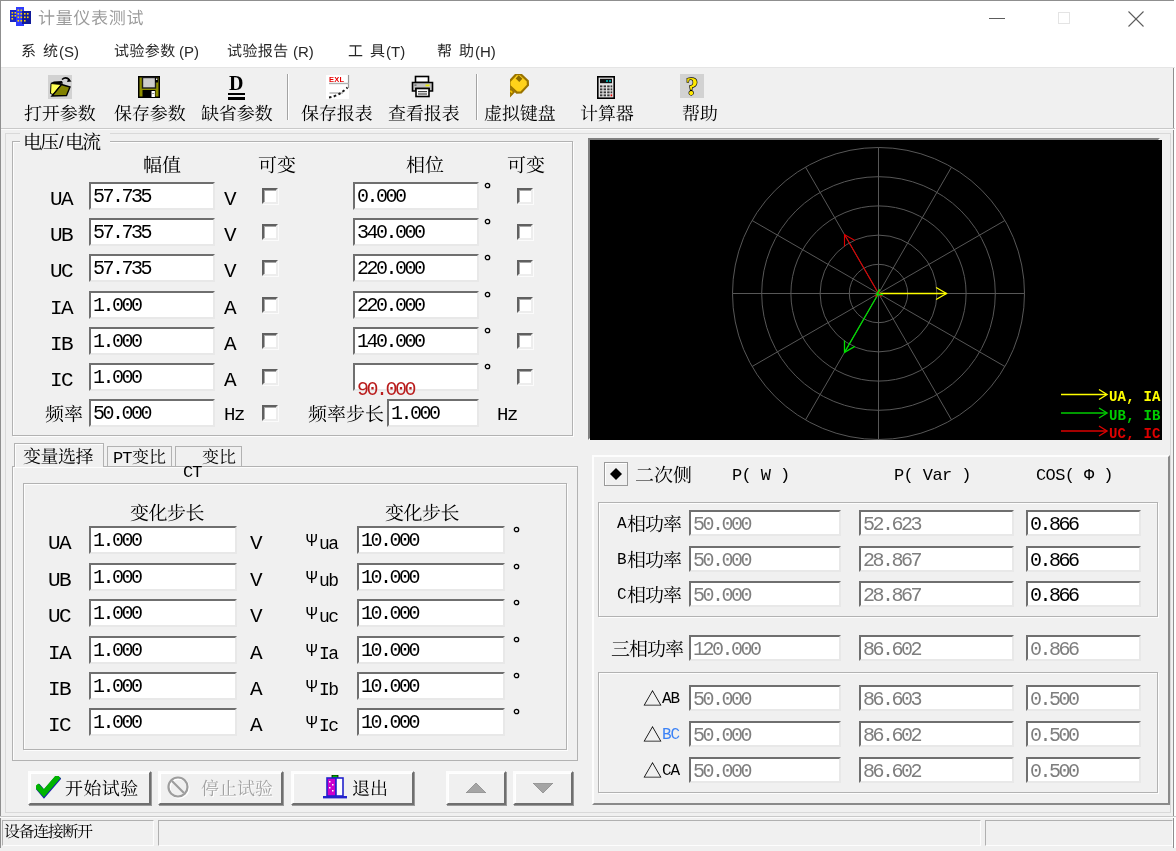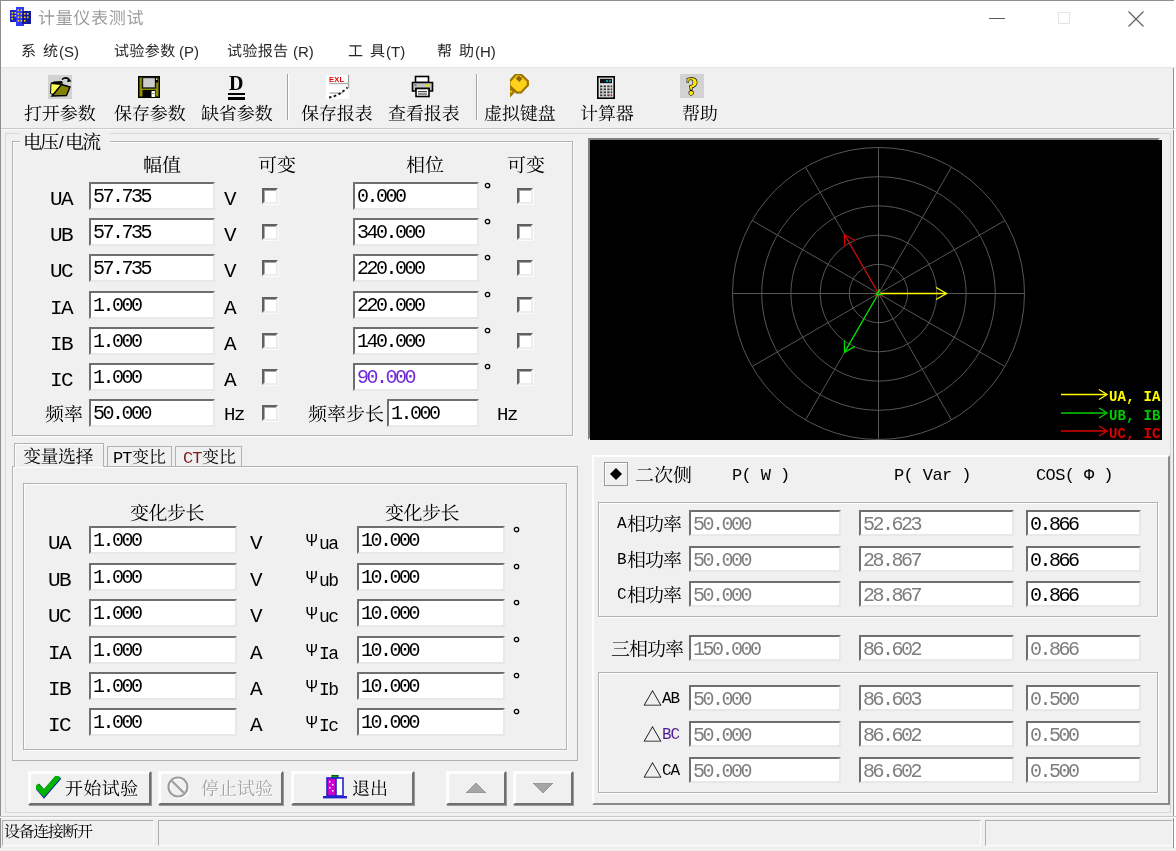--- a/index.html
+++ b/index.html
@@ -371,21 +371,21 @@
 <svg style="position:absolute;left:484px;top:327px" width="7" height="7" viewBox="0 0 7 7">
       <circle cx="3.5" cy="3.5" r="2.2" fill="none" stroke="#000" stroke-width="1.3"></circle>
     </svg>
 <div style="position:absolute;left:517px;top:333px;width:16px;height:16px;background:#fff;border:2px solid;border-color:#606060 #ededed #ededed #606060;box-shadow:1px 1px 0 #fbfbfb, inset 1px 1px 0 #a8a8a8;"></div>
 <div style="position:absolute;left:50px;top:370px;font:normal 21px 'Liberation Mono', monospace;color:#000;letter-spacing:-1.5px;white-space:pre;line-height:1">IC</div>
 <div style="position:absolute;left:89px;top:363px;width:126px;height:28px;background:#fff;border:2px solid;border-color:#6f6f6f #e8e8e8 #e8e8e8 #6f6f6f;"></div>
 <div style="position:absolute;left:93px;top:368px;font:normal 20px 'Liberation Mono', monospace;color:#000;letter-spacing:-2.5px;white-space:pre;line-height:1">1.000</div>
 <div style="position:absolute;left:224px;top:370px;font:normal 21px 'Liberation Mono', monospace;color:#000;letter-spacing:0;white-space:pre;line-height:1">A</div>
 <div style="position:absolute;left:262px;top:369px;width:16px;height:16px;background:#fff;border:2px solid;border-color:#606060 #ededed #ededed #606060;box-shadow:1px 1px 0 #fbfbfb, inset 1px 1px 0 #a8a8a8;"></div>
 <div style="position:absolute;left:353px;top:363px;width:126px;height:28px;background:#fff;border:2px solid;border-color:#6f6f6f #e8e8e8 #e8e8e8 #6f6f6f;"></div>
-<div style="position:absolute;left:357px;top:368px;font:normal 20px 'Liberation Mono', monospace;color:#6d28d9;letter-spacing:-2.5px;white-space:pre;line-height:1">90.000</div>
+<div style="position:absolute;left:357px;top:380px;font:normal 20px 'Liberation Mono', monospace;color:#b91c1c;letter-spacing:-2.5px;white-space:pre;line-height:1">90.000</div>
 <svg style="position:absolute;left:484px;top:363px" width="7" height="7" viewBox="0 0 7 7">
       <circle cx="3.5" cy="3.5" r="2.2" fill="none" stroke="#000" stroke-width="1.3"></circle>
     </svg>
 <div style="position:absolute;left:517px;top:369px;width:16px;height:16px;background:#fff;border:2px solid;border-color:#606060 #ededed #ededed #606060;box-shadow:1px 1px 0 #fbfbfb, inset 1px 1px 0 #a8a8a8;"></div>
 <svg style="position:absolute;left:45px;top:404px" width="38" height="19" viewBox="0 0 1999 1000" fill="#000">
       <use href="#s9891" x="0"></use>
       <use href="#s7387" x="999"></use>
     </svg>
 <div style="position:absolute;left:89px;top:399px;width:126px;height:28px;background:#fff;border:2px solid;border-color:#6f6f6f #e8e8e8 #e8e8e8 #6f6f6f;"></div>
 <div style="position:absolute;left:93px;top:404px;font:normal 20px 'Liberation Mono', monospace;color:#000;letter-spacing:-2.5px;white-space:pre;line-height:1">50.000</div>
@@ -448,21 +448,21 @@
       <use href="#s9009" x="1944"></use>
       <use href="#s62e9" x="2916"></use>
     </svg>
 <div style="position:absolute;left:107px;top:446px;width:65px;height:20px;background:#f0f0f0;border:1px solid #b2b2b2;border-bottom:none;"></div>
 <div style="position:absolute;left:113px;top:450px;font:normal 17px 'Liberation Mono', monospace;color:#000;letter-spacing:-1px;white-space:pre;line-height:1">PT</div>
 <svg style="position:absolute;left:132px;top:448px" width="34" height="17" viewBox="0 0 2000 1000" fill="#000">
       <use href="#s53d8" x="0"></use>
       <use href="#s6bd4" x="1000"></use>
     </svg>
 <div style="position:absolute;left:175px;top:446px;width:67px;height:20px;background:#f0f0f0;border:1px solid #b2b2b2;border-bottom:none;"></div>
-<div style="position:absolute;left:183px;top:450px;font:normal 17px 'Liberation Mono', monospace;color:#7f1d1d;letter-spacing:-1px;white-space:pre;line-height:1">CT</div>
+<div style="position:absolute;left:183px;top:464px;font:normal 17px 'Liberation Mono', monospace;color:#000000;letter-spacing:-1px;white-space:pre;line-height:1">CT</div>
 <svg style="position:absolute;left:202px;top:448px" width="34" height="17" viewBox="0 0 2000 1000" fill="#000">
       <use href="#s53d8" x="0"></use>
       <use href="#s6bd4" x="1000"></use>
     </svg>
 <div style="position:absolute;left:23px;top:483px;width:544px;height:267px;border:1px solid #b2b2b2;box-shadow:1px 1px 0 #fdfdfd, inset 1px 1px 0 #fdfdfd;"></div>
 <svg style="position:absolute;left:130px;top:503px" width="74.5" height="19" viewBox="0 0 3921 1000" fill="#000">
       <use href="#s53d8" x="0"></use>
       <use href="#s5316" x="973"></use>
       <use href="#s6b65" x="1947"></use>
       <use href="#s957f" x="2921"></use>
@@ -642,40 +642,40 @@
 <div style="position:absolute;left:863px;top:586px;font:normal 20px 'Liberation Mono', monospace;color:#7e7e7e;letter-spacing:-2.5px;white-space:pre;line-height:1">28.867</div>
 <div style="position:absolute;left:1026px;top:581px;width:115px;height:26px;background:#fff;border:2px solid;border-color:#6f6f6f #e8e8e8 #e8e8e8 #6f6f6f;"></div>
 <div style="position:absolute;left:1030px;top:586px;font:normal 20px 'Liberation Mono', monospace;color:#000;letter-spacing:-2.5px;white-space:pre;line-height:1">0.866</div>
 <svg style="position:absolute;left:611px;top:639px" width="73" height="19" viewBox="0 0 3842 1000" fill="#000">
       <use href="#s4e09" x="0"></use>
       <use href="#s76f8" x="947"></use>
       <use href="#s529f" x="1894"></use>
       <use href="#s7387" x="2842"></use>
     </svg>
 <div style="position:absolute;left:689px;top:635px;width:152px;height:26px;background:#fff;border:2px solid;border-color:#6f6f6f #e8e8e8 #e8e8e8 #6f6f6f;"></div>
-<div style="position:absolute;left:693px;top:640px;font:normal 20px 'Liberation Mono', monospace;color:#7e7e7e;letter-spacing:-2.5px;white-space:pre;line-height:1">150.000</div>
+<div style="position:absolute;left:693px;top:640px;font:normal 20px 'Liberation Mono', monospace;color:#7e7e7e;letter-spacing:-2.5px;white-space:pre;line-height:1">120.000</div>
 <div style="position:absolute;left:859px;top:635px;width:155px;height:26px;background:#fff;border:2px solid;border-color:#6f6f6f #e8e8e8 #e8e8e8 #6f6f6f;"></div>
 <div style="position:absolute;left:863px;top:640px;font:normal 20px 'Liberation Mono', monospace;color:#7e7e7e;letter-spacing:-2.5px;white-space:pre;line-height:1">86.602</div>
 <div style="position:absolute;left:1026px;top:635px;width:115px;height:26px;background:#fff;border:2px solid;border-color:#6f6f6f #e8e8e8 #e8e8e8 #6f6f6f;"></div>
 <div style="position:absolute;left:1030px;top:640px;font:normal 20px 'Liberation Mono', monospace;color:#7e7e7e;letter-spacing:-2.5px;white-space:pre;line-height:1">0.866</div>
 <div style="position:absolute;left:598px;top:672px;width:560px;height:121px;border:1px solid #b2b2b2;box-shadow:1px 1px 0 #fdfdfd, inset 1px 1px 0 #fdfdfd;"></div>
 <svg style="position:absolute;left:643px;top:689px" width="19" height="19" viewBox="0 0 999 1000" fill="#000">
       <use href="#s25b3" x="0"></use>
     </svg>
 <div style="position:absolute;left:662px;top:691px;font:normal 16px 'Liberation Mono', monospace;color:#000;letter-spacing:-1px;white-space:pre;line-height:1">AB</div>
 <div style="position:absolute;left:689px;top:685px;width:152px;height:26px;background:#fff;border:2px solid;border-color:#6f6f6f #e8e8e8 #e8e8e8 #6f6f6f;"></div>
 <div style="position:absolute;left:693px;top:690px;font:normal 20px 'Liberation Mono', monospace;color:#7e7e7e;letter-spacing:-2.5px;white-space:pre;line-height:1">50.000</div>
 <div style="position:absolute;left:859px;top:685px;width:155px;height:26px;background:#fff;border:2px solid;border-color:#6f6f6f #e8e8e8 #e8e8e8 #6f6f6f;"></div>
 <div style="position:absolute;left:863px;top:690px;font:normal 20px 'Liberation Mono', monospace;color:#7e7e7e;letter-spacing:-2.5px;white-space:pre;line-height:1">86.603</div>
 <div style="position:absolute;left:1026px;top:685px;width:115px;height:26px;background:#fff;border:2px solid;border-color:#6f6f6f #e8e8e8 #e8e8e8 #6f6f6f;"></div>
 <div style="position:absolute;left:1030px;top:690px;font:normal 20px 'Liberation Mono', monospace;color:#7e7e7e;letter-spacing:-2.5px;white-space:pre;line-height:1">0.500</div>
 <svg style="position:absolute;left:643px;top:725px" width="19" height="19" viewBox="0 0 999 1000" fill="#000">
       <use href="#s25b3" x="0"></use>
     </svg>
-<div style="position:absolute;left:662px;top:727px;font:normal 16px 'Liberation Mono', monospace;color:#4c1d95;letter-spacing:-1px;white-space:pre;line-height:1">BC</div>
+<div style="position:absolute;left:662px;top:727px;font:normal 16px 'Liberation Mono', monospace;color:#3b82f6;letter-spacing:-1px;white-space:pre;line-height:1">BC</div>
 <div style="position:absolute;left:689px;top:721px;width:152px;height:26px;background:#fff;border:2px solid;border-color:#6f6f6f #e8e8e8 #e8e8e8 #6f6f6f;"></div>
 <div style="position:absolute;left:693px;top:726px;font:normal 20px 'Liberation Mono', monospace;color:#7e7e7e;letter-spacing:-2.5px;white-space:pre;line-height:1">50.000</div>
 <div style="position:absolute;left:859px;top:721px;width:155px;height:26px;background:#fff;border:2px solid;border-color:#6f6f6f #e8e8e8 #e8e8e8 #6f6f6f;"></div>
 <div style="position:absolute;left:863px;top:726px;font:normal 20px 'Liberation Mono', monospace;color:#7e7e7e;letter-spacing:-2.5px;white-space:pre;line-height:1">86.602</div>
 <div style="position:absolute;left:1026px;top:721px;width:115px;height:26px;background:#fff;border:2px solid;border-color:#6f6f6f #e8e8e8 #e8e8e8 #6f6f6f;"></div>
 <div style="position:absolute;left:1030px;top:726px;font:normal 20px 'Liberation Mono', monospace;color:#7e7e7e;letter-spacing:-2.5px;white-space:pre;line-height:1">0.500</div>
 <svg style="position:absolute;left:643px;top:761px" width="19" height="19" viewBox="0 0 999 1000" fill="#000">
       <use href="#s25b3" x="0"></use>
     </svg>
 <div style="position:absolute;left:662px;top:763px;font:normal 16px 'Liberation Mono', monospace;color:#000;letter-spacing:-1px;white-space:pre;line-height:1">CA</div>

